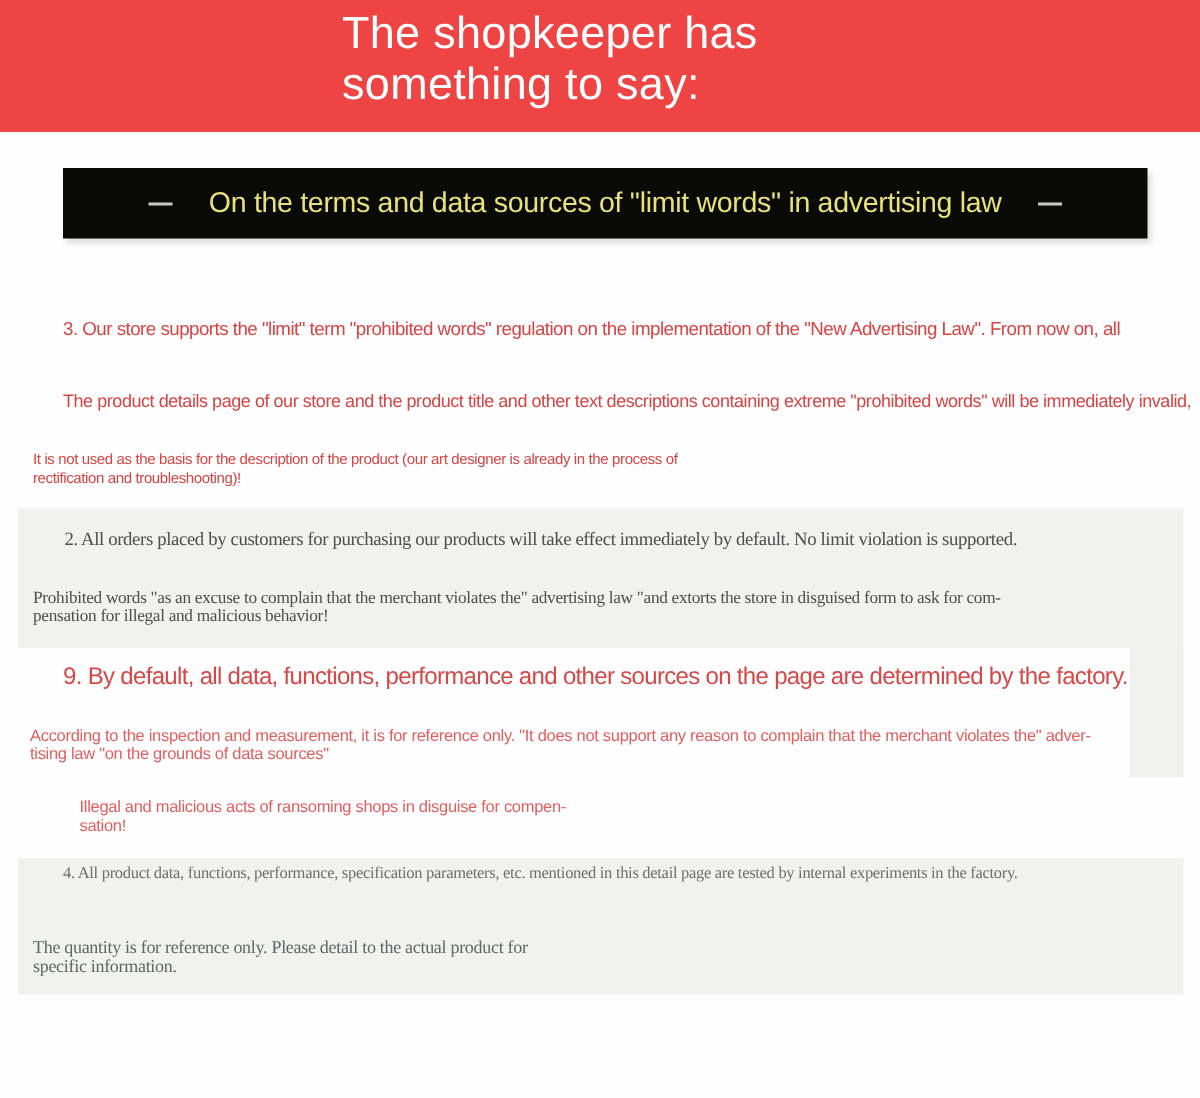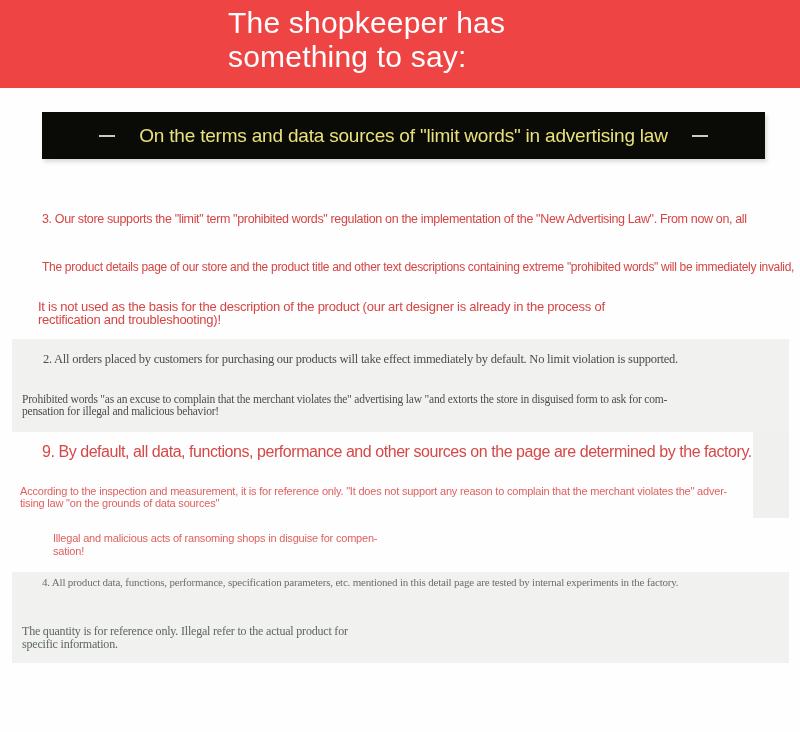--- a/index.html
+++ b/index.html
@@ -40,38 +40,38 @@
   <div class="title-bar" style="background:#0a0a06;">
     <span class="dash"></span>
     <span class="title-bar-text" style="color:#e9e17b;">On the terms and data sources of "limit words" in advertising law</span>
     <span class="dash"></span>
   </div>
 
   <div class="line red-main" style="left:42px;top:212px;font-size:12.5px;color:#d64444;">3. Our store supports the "limit" term "prohibited words" regulation on the implementation of the "New Advertising Law". From now on, all</div>
 
   <div class="line" style="left:22px;top:260px;font-size:12px;letter-spacing:-0.3px;color:#d64444;margin-left:20px;">The product details page of our store and the product title and other text descriptions containing extreme "prohibited words" will be immediately invalid,</div>
 
-  <div class="pre red-sub" style="left:38px;top:301px;font-size:13px;line-height:12.5px;color:#d64444;">It is not used as the basis for the description of the product (our art designer is already in the process of
+  <div class="pre red-sub" style="left:22px;top:301px;font-size:10px;line-height:12.5px;color:#d64444;">It is not used as the basis for the description of the product (our art designer is already in the process of
 rectification and troubleshooting)!</div>
 
   <div class="graybox" style="top:339px;height:93px;background:#f1f1ef;">
     <div class="inner" style="left:31px;top:13px;font-size:12.5px;letter-spacing:-0.25px;white-space:nowrap;color:#4d4d4d;">2. All orders placed by customers for purchasing our products will take effect immediately by default. No limit violation is supported.</div>
     <div class="inner" style="left:10px;top:54px;font-size:11.5px;line-height:12px;letter-spacing:-0.2px;white-space:pre-line;color:#4d4d4d;">Prohibited words "as an excuse to complain that the merchant violates the" advertising law "and extorts the store in disguised form to ask for com-
 pensation for illegal and malicious behavior!</div>
   </div>
 
   <div class="artifact"></div>
 
   <div class="line" style="left:42px;top:443px;font-size:16px;letter-spacing:-0.45px;color:#d64848;">9. By default, all data, functions, performance and other sources on the page are determined by the factory.</div>
 
   <div class="pre" style="left:20px;top:486px;font-size:11px;line-height:11.5px;letter-spacing:-0.2px;color:#e05f5f;">According to the inspection and measurement, it is for reference only. "It does not support any reason to complain that the merchant violates the" adver-
 tising law "on the grounds of data sources"</div>
 
   <div class="pre" style="left:25px;top:532px;font-size:11px;line-height:12.5px;letter-spacing:-0.2px;color:#e05f5f;margin-left:28px;">Illegal and malicious acts of ransoming shops in disguise for compen-
 sation!</div>
 
   <div class="graybox" style="top:572px;height:91px;background:#f1f1ef;">
     <div class="inner" style="left:30px;top:4px;font-size:11px;letter-spacing:-0.2px;white-space:nowrap;color:#6e6e6e;">4. All product data, functions, performance, specification parameters, etc. mentioned in this detail page are tested by internal experiments in the factory.</div>
-    <div class="inner" style="left:10px;top:53px;font-size:12px;line-height:13px;letter-spacing:-0.2px;white-space:pre-line;color:#5d6763;">The quantity is for reference only. Illegal refer to the actual product for
+    <div class="inner" style="left:10px;top:53px;font-size:12px;line-height:13px;letter-spacing:-0.2px;white-space:pre-line;color:#5d6763;">The quantity is for reference only. Please detail to the actual product for
 specific information.</div>
   </div>
 
 </div>
 
 </body></html>

